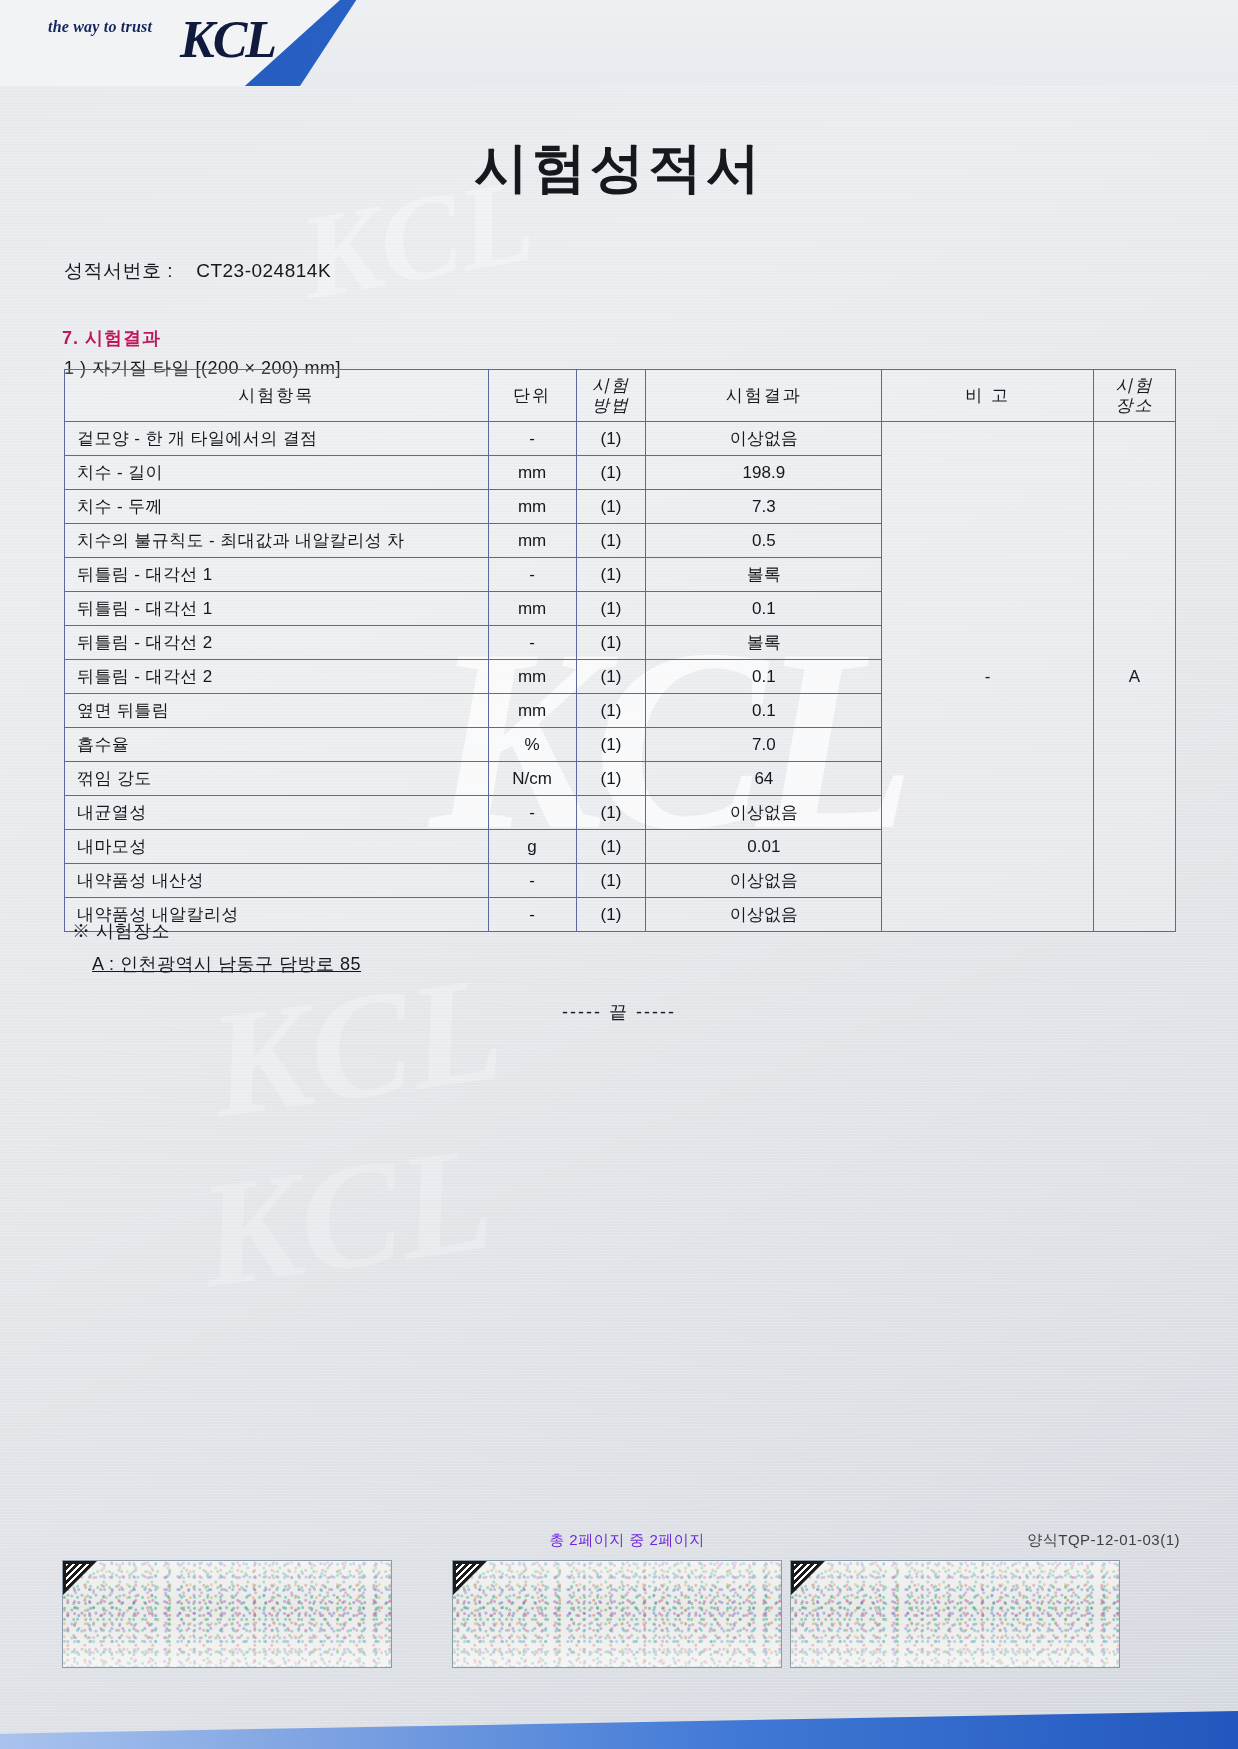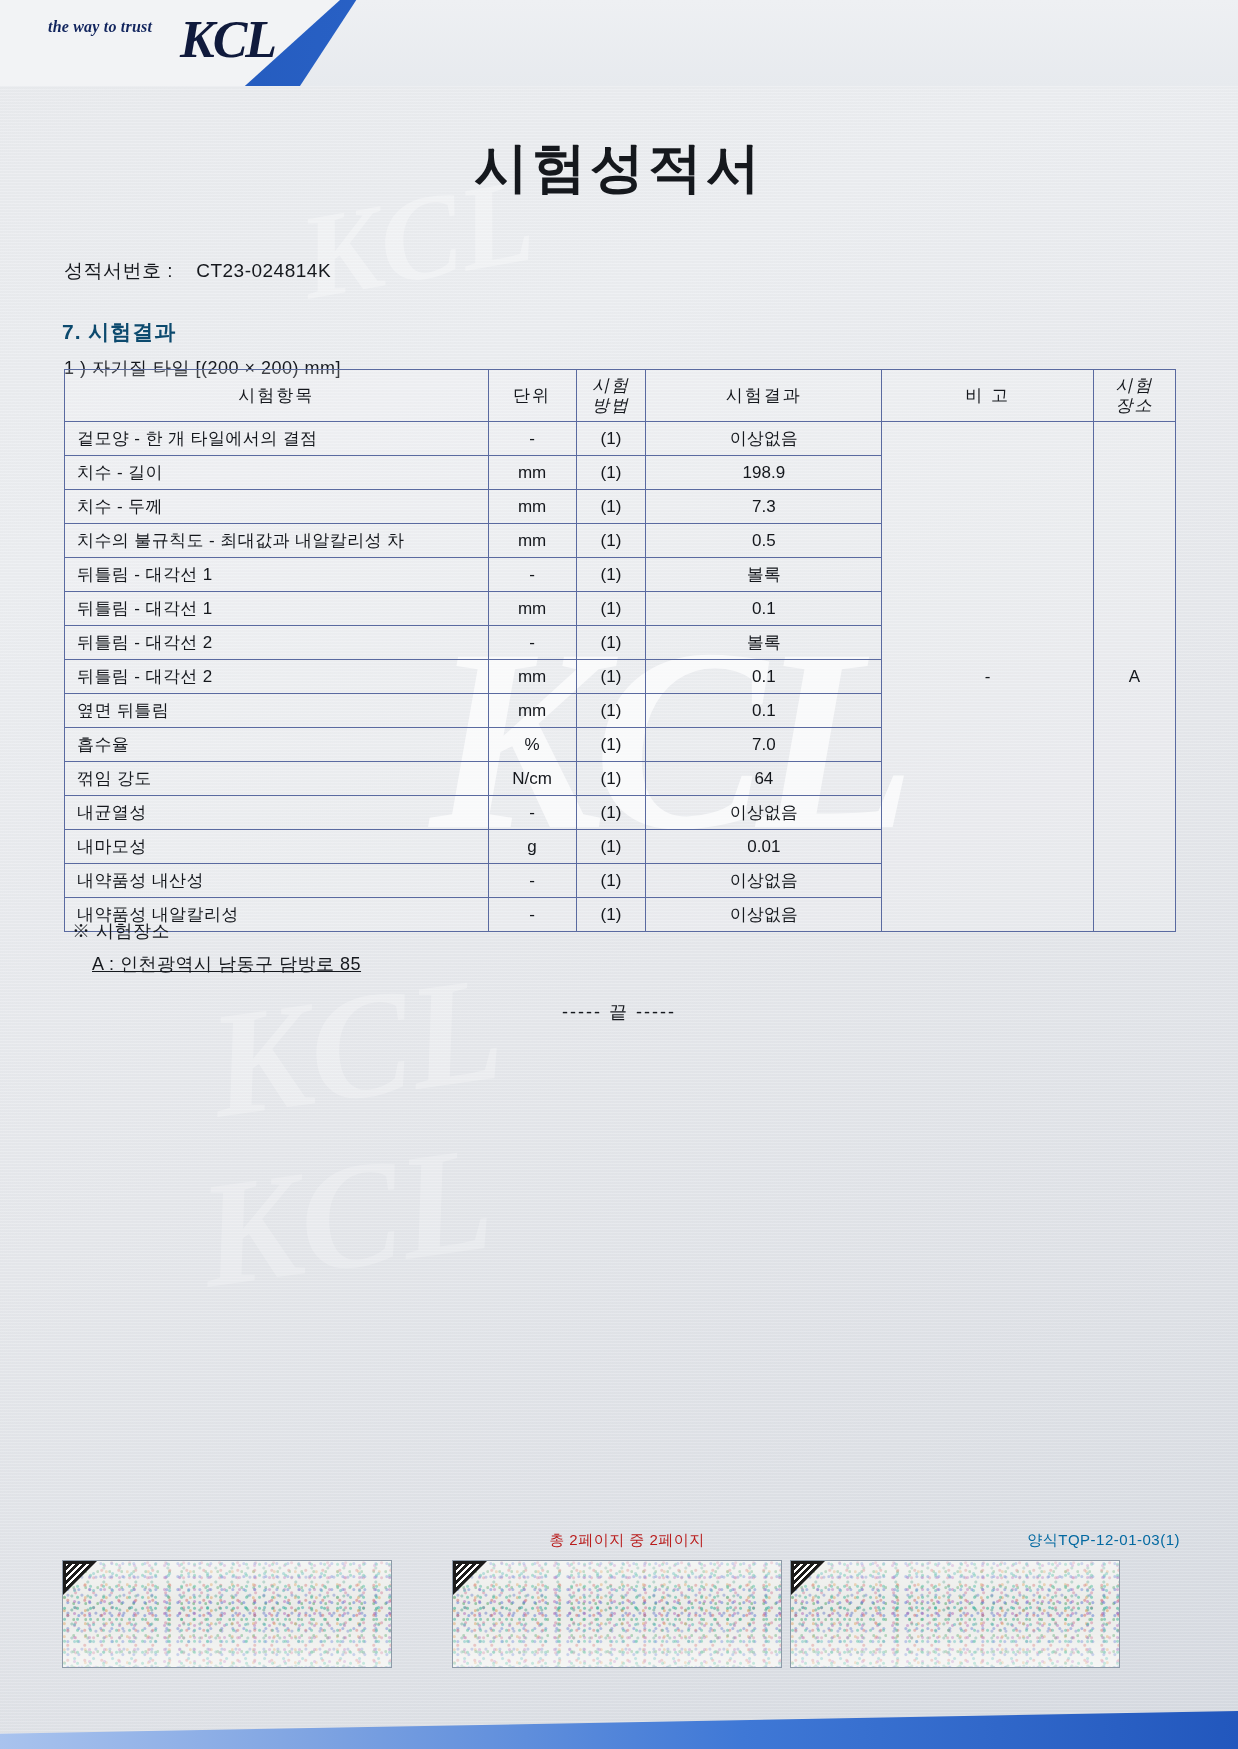--- a/index.html
+++ b/index.html
@@ -103,22 +103,22 @@
     letter-spacing:4px;
   }
 
   .report-no{
     position:absolute; left:64px; top:258px;
     font-size:19px; color:#15181d;
     letter-spacing:0.5px;
   }
 
   .sec-head{
-    position:absolute; left:62px; top:318px;
-    font-size:21px; font-weight:bold; color:#0c4a6e;
+    position:absolute; left:62px; top:326px;
+    font-size:18px; font-weight:bold; color:#be185d;
     letter-spacing:1px;
   }
   .sub-head{
     position:absolute; left:64px; top:356px;
     font-size:18px; color:#15181d;
     letter-spacing:0.5px;
   }
 
   
   table.results{
@@ -166,25 +166,25 @@
     font-size:18px; color:#15181d; letter-spacing:0.5px;text-decoration:underline;
   }
   .endmark{
     position:absolute; left:0; top:1000px; width:1238px;
     text-align:center; font-size:18px; color:#15181d; letter-spacing:2px;
   }
 
   
   .page-info{
     position:absolute; left:0; top:1531px; width:1238px;
-    text-align:center; font-size:15px; color:#b91c1c; letter-spacing:0.5px;padding-left:16px;
+    text-align:center; font-size:15px; color:#6d28d9; letter-spacing:0.5px;padding-left:16px;
   }
   .form-code{
     position:absolute; right:58px; top:1531px;
-    font-size:15px; color:#0369a1; letter-spacing:0.5px;
+    font-size:15px; color:#404040; letter-spacing:0.5px;
   }
 
   
   .seals{
     position:absolute; left:0; top:1560px; width:1238px; height:120px;
   }
   .seal{
     position:absolute; top:0; width:330px; height:108px;
     border:1px solid #8d9aa8;
     overflow:hidden;

